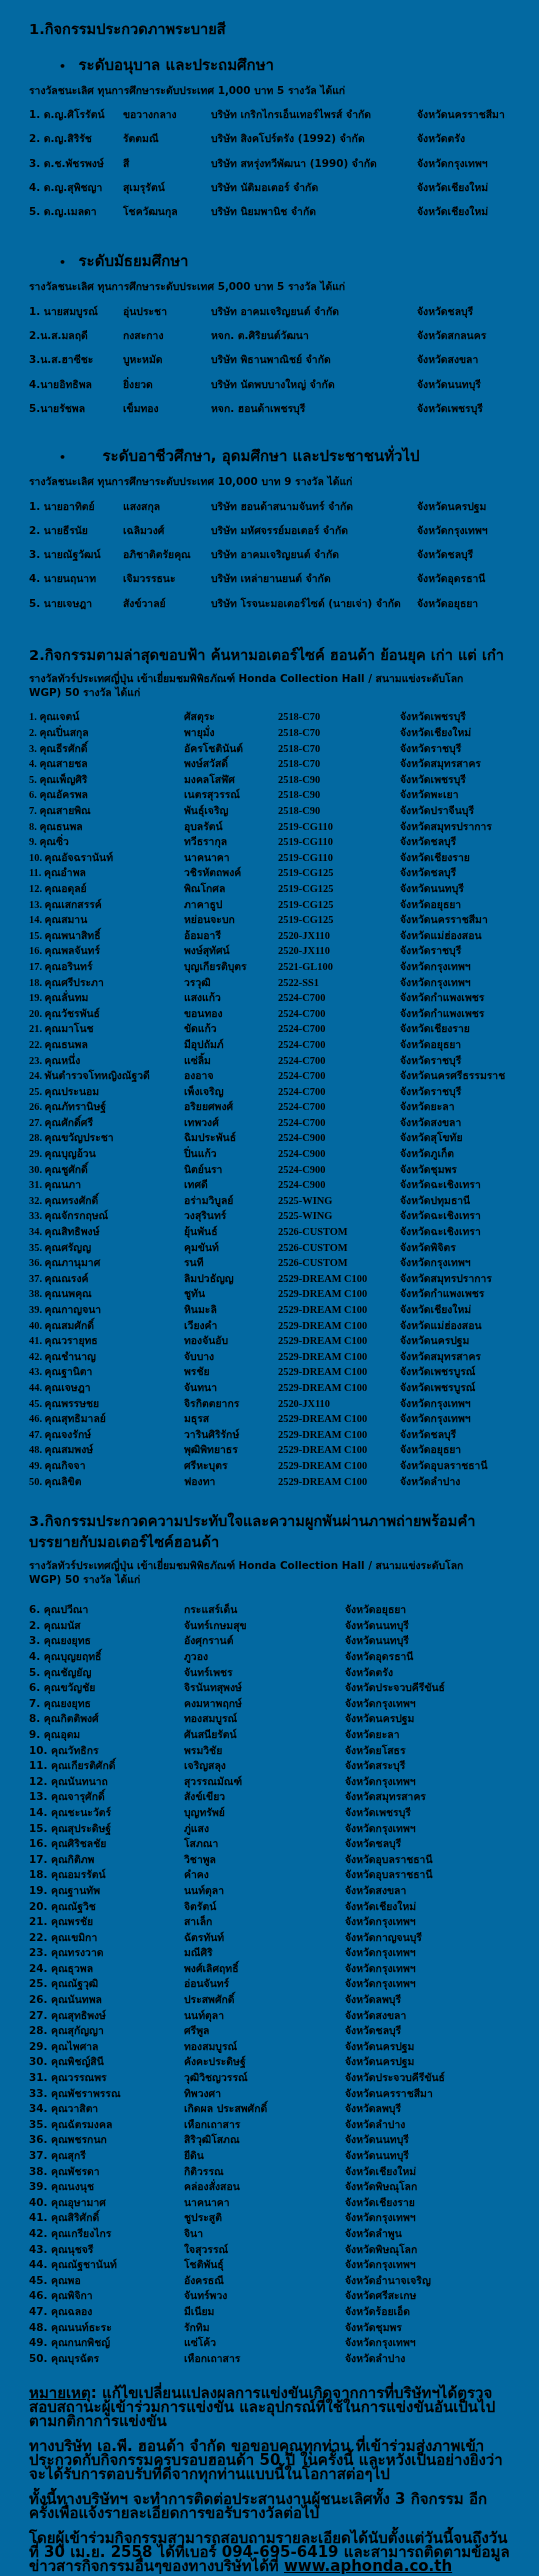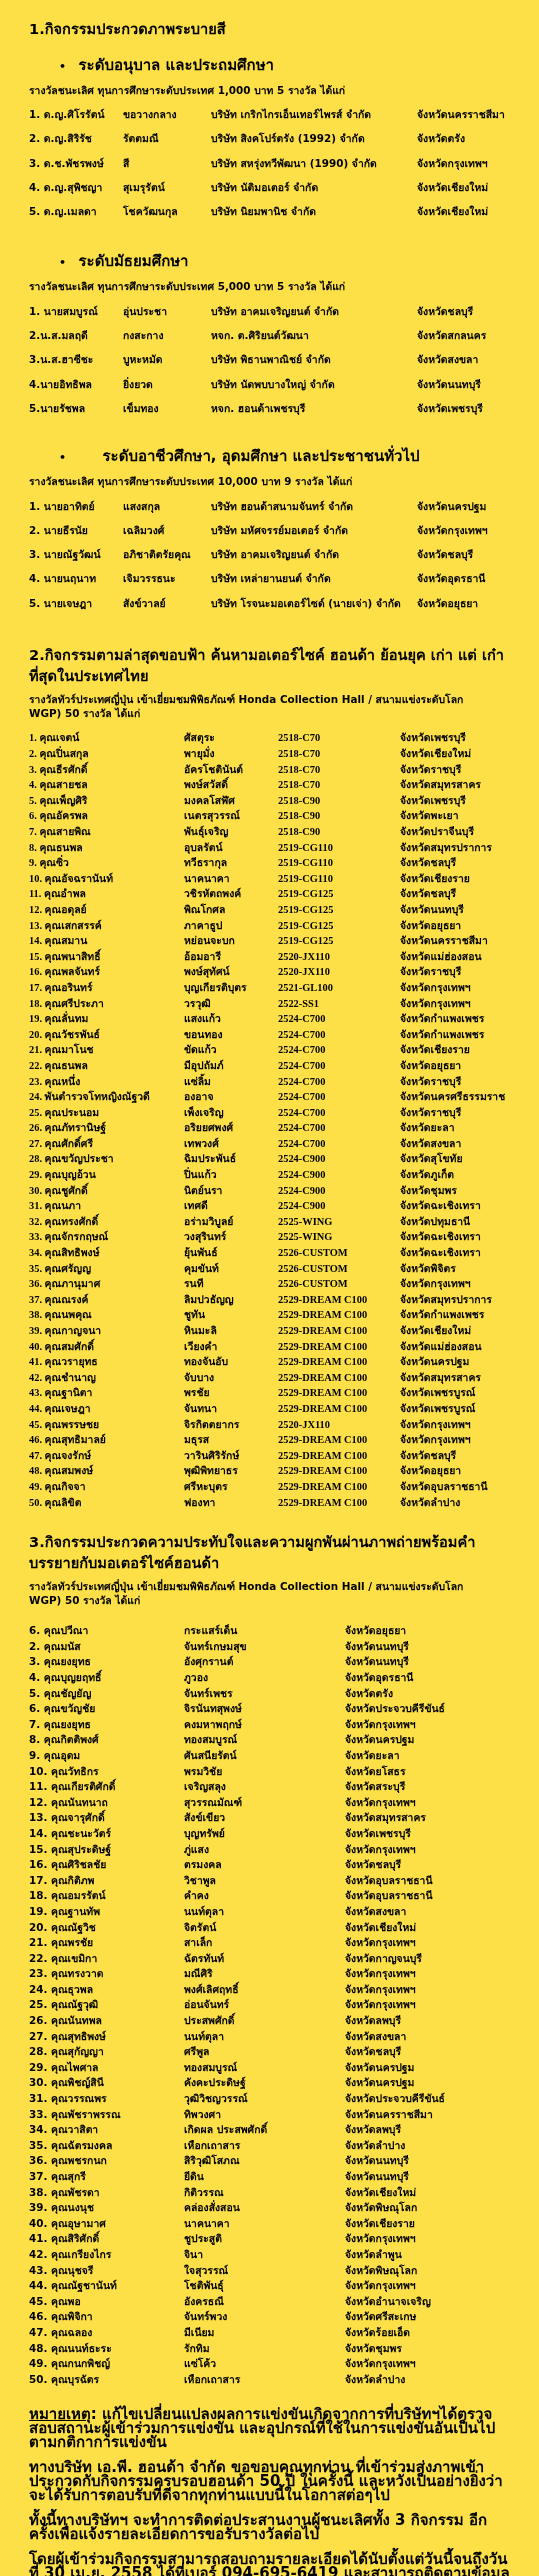--- a/index.html
+++ b/index.html
@@ -1,21 +1,21 @@
 <!DOCTYPE html>
 <html lang="th" style="font-size:11px"><head>
 <meta charset="utf-8">
 <style>
   html,body{margin:0;padding:0;background:#fff;}
   .page{
     position:relative;
     width:540px;
     height:2576px;
     margin:0 auto;
-    background:#fde047;
+    background:#0369a1;
     color:#000;
     font-family:"DejaVu Sans","Liberation Sans",sans-serif;
     font-weight:bold;
     box-sizing:border-box;
     padding:18px 28px 14px 29px;
     overflow:hidden;
   }
   h1,h2{font-size:14.6px;line-height:21px;margin:0;font-weight:bold;}
   .h-sec2{margin-top:33px;}
   .h-sec3{margin-top:21px;}
@@ -181,21 +181,20 @@
           <span class="cell c0">5. นายเจษฎา</span>
           <span class="cell c1">สังข์วาลย์</span>
           <span class="cell c2">บริษัท โรจนะมอเตอร์ไซด์ (นายเจ่า) จำกัด</span>
           <span class="cell c3">จังหวัดอยุธยา</span>
         </div>
       </div>
   </div>
 
   <h2 class="h-sec2">
     <div>2.กิจกรรมตามล่าสุดขอบฟ้า ค้นหามอเตอร์ไซค์ ฮอนด้า ย้อนยุค เก่า แต่ เก๋า</div>
-    <div>ที่สุดในประเทศไทย</div>
   </h2>
   <p class="intro intro-wide">รางวัลทัวร์ประเทศญี่ปุ่น เข้าเยี่ยมชมพิพิธภัณฑ์ Honda Collection Hall / สนามแข่งระดับโลก WGP) 50 รางวัล ได้แก่</p>
   <div class="list list-s2">
       <div class="row">
         <span class="cell c0">1. คุณเจตน์</span>
         <span class="cell c1">ศัสตุระ</span>
         <span class="cell c2">2518-C70</span>
         <span class="cell c3">จังหวัดเพชรบุรี</span>
       </div>
       <div class="row">
@@ -570,21 +569,21 @@
         <span class="cell c1">บุญทรัพย์</span>
         <span class="cell c2">จังหวัดเพชรบุรี</span>
       </div>
       <div class="row">
         <span class="cell c0">15. คุณสุประดิษฐ์</span>
         <span class="cell c1">ภู่แสง</span>
         <span class="cell c2">จังหวัดกรุงเทพฯ</span>
       </div>
       <div class="row">
         <span class="cell c0">16. คุณศิริชลชัย</span>
-        <span class="cell c1">ตรมงคล</span>
+        <span class="cell c1">โสภณา</span>
         <span class="cell c2">จังหวัดชลบุรี</span>
       </div>
       <div class="row">
         <span class="cell c0">17. คุณกิติภพ</span>
         <span class="cell c1">วิชาพูล</span>
         <span class="cell c2">จังหวัดอุบลราชธานี</span>
       </div>
       <div class="row">
         <span class="cell c0">18. คุณอมรรัตน์</span>
         <span class="cell c1">คำคง</span>

